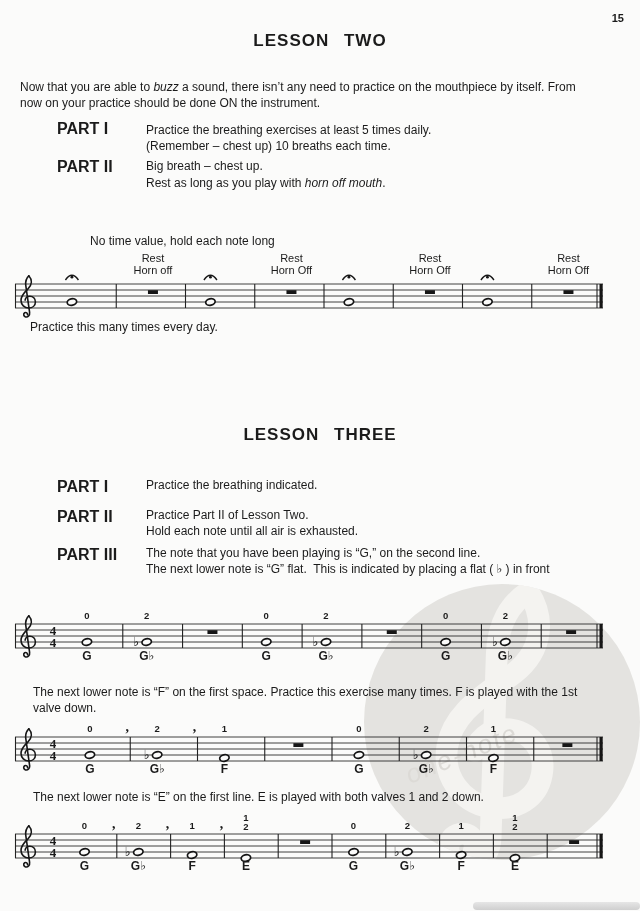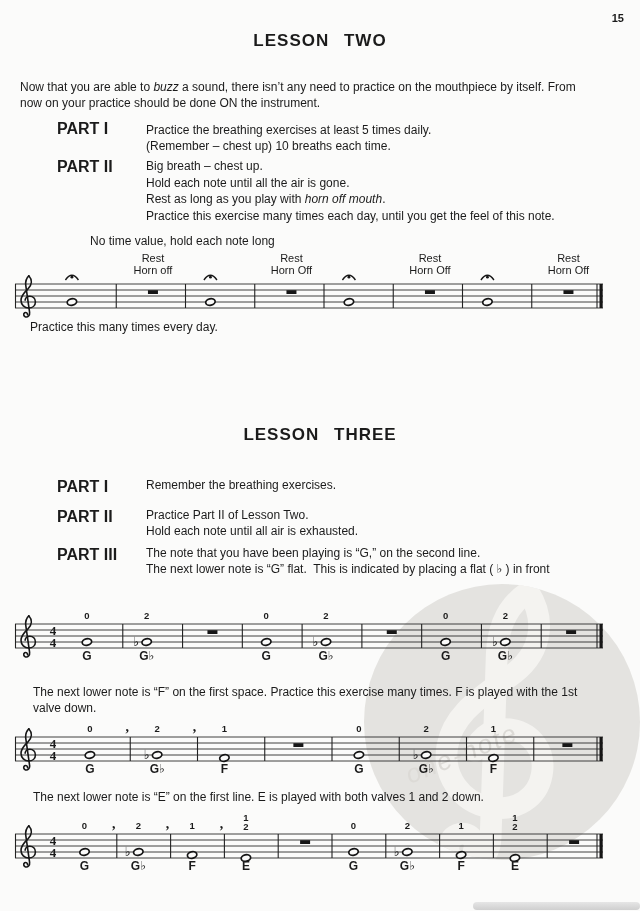--- a/index.html
+++ b/index.html
@@ -74,23 +74,21 @@
 
 <div id="p2a-label" class="abs z part-label">PART I</div>
 <div id="p2a-lines" class="abs z para part-lines">
     <div class="tline"><span>Practice the breathing exercises at least 5 times daily.</span></div>
     <div class="tline"><span>(Remember – chest up) 10 breaths each time.</span></div>
   </div>
 
 <div id="p2b-label" class="abs z part-label">PART II</div>
 <div id="p2b-lines" class="abs z para part-lines lh16">
     <div class="tline"><span>Big breath – chest up.</span></div>
-    <div class="tline"><span>Hold each note until all the air is gone.</span></div>
     <div class="tline"><span>Rest as long as you play with </span><em>horn off mouth</em><span>.</span></div>
-    <div class="tline"><span>Practice this exercise many times each day, until you get the feel of this note.</span></div>
   </div>
 
 <div id="caption-no-time" class="abs z">No time value, hold each note long</div>
 
 <svg class="staff" style="top:252px" width="592" height="66">
     <line x1="2" y1="32" x2="590" y2="32" stroke="#2b2b2b" stroke-width="0.9"></line>
     <line x1="2" y1="38" x2="590" y2="38" stroke="#2b2b2b" stroke-width="0.9"></line>
     <line x1="2" y1="44" x2="590" y2="44" stroke="#2b2b2b" stroke-width="0.9"></line>
     <line x1="2" y1="50" x2="590" y2="50" stroke="#2b2b2b" stroke-width="0.9"></line>
     <line x1="2" y1="56" x2="590" y2="56" stroke="#2b2b2b" stroke-width="0.9"></line>
@@ -133,21 +131,21 @@
     <line x1="584" y1="32" x2="584" y2="56" stroke="#222" stroke-width="1.1"></line>
     <rect x="586.5" y="32" width="3.2" height="24" fill="#161616"></rect>
   </svg>
 
 <div id="caption-practice" class="abs z">Practice this many times every day.</div>
 
 <div id="title-three" class="abs z lesson-title">LESSON THREE</div>
 
 <div id="p3a-label" class="abs z part-label">PART I</div>
 <div id="p3a-lines" class="abs z para part-lines">
-    <div class="tline"><span>Remember the breathing exercises.</span></div>
+    <div class="tline"><span>Practice the breathing indicated.</span></div>
   </div>
 
 <div id="p3b-label" class="abs z part-label">PART II</div>
 <div id="p3b-lines" class="abs z para part-lines">
     <div class="tline"><span>Practice Part II of Lesson Two.</span></div>
     <div class="tline"><span>Hold each note until all air is exhausted.</span></div>
   </div>
 
 <div id="p3c-label" class="abs z part-label">PART III</div>
 <div id="p3c-lines" class="abs z para part-lines">

